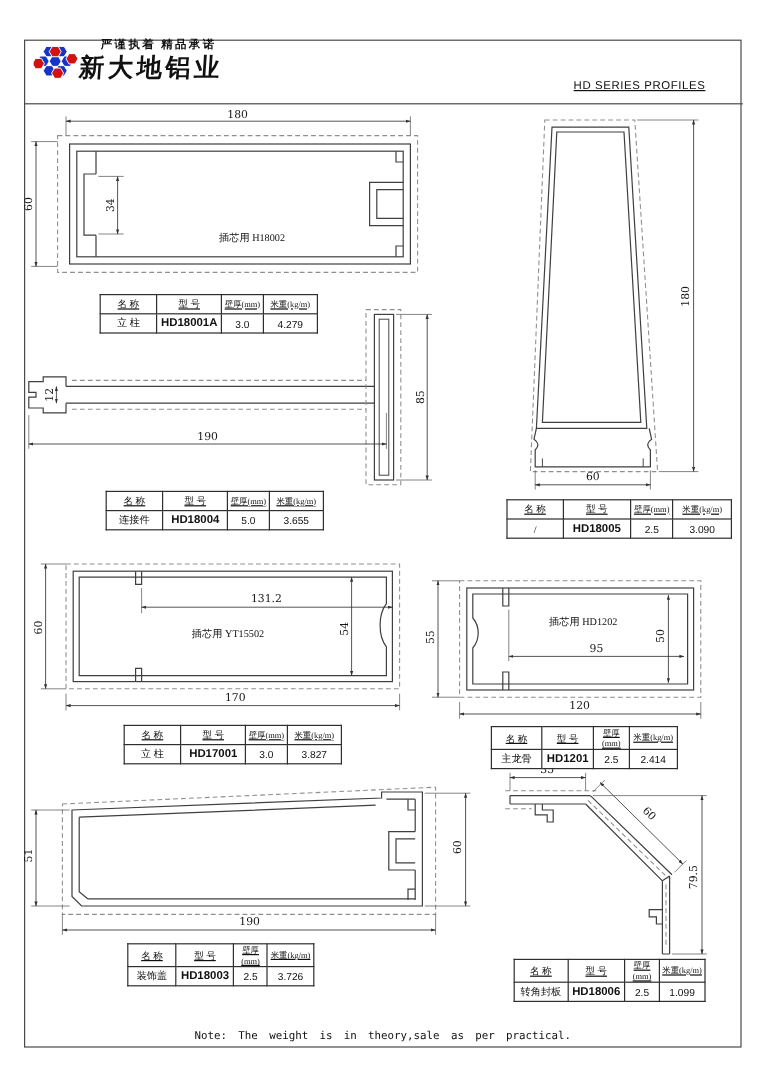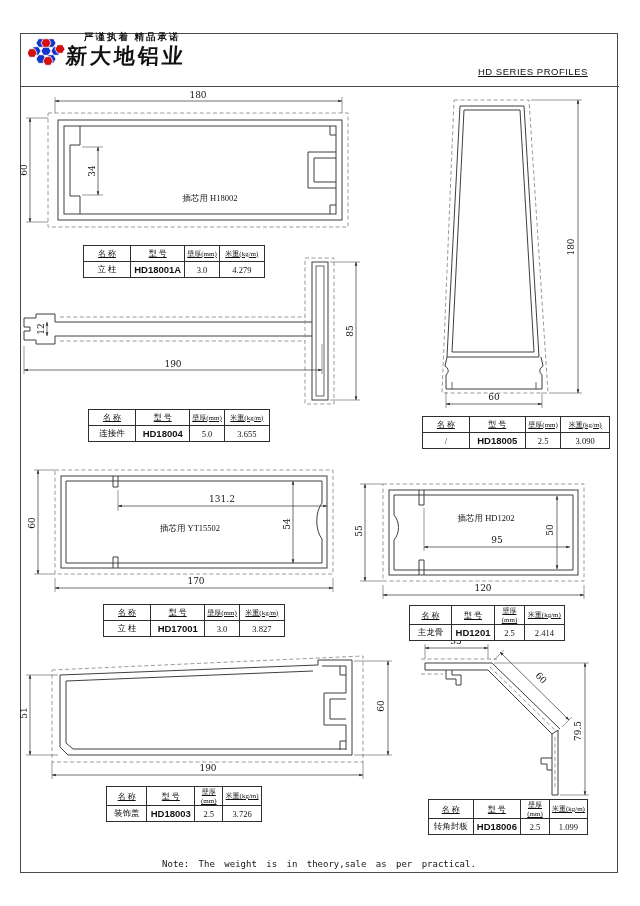--- a/index.html
+++ b/index.html
@@ -22,21 +22,21 @@
   .ext{stroke:#555;fill:none;stroke-width:.6;}
   text.dimt{font-family:"DejaVu Serif",serif;font-size:9px;fill:#161616;text-anchor:middle;}
   text.lbl{font-family:"Liberation Serif",serif;font-size:8.5px;fill:#111;text-anchor:middle;}
   .spec{position:absolute;z-index:2;border-collapse:collapse;background:#fff;table-layout:fixed;}
   .spec tr{height:16px;}
   .spec th,.spec td{border:1px solid #2e2e2e;text-align:center;vertical-align:middle;padding:0 1px;font-weight:normal;}
   .spec th{font-size:8px;text-decoration:underline;}
   .spec td{font-size:8.5px;margin-top:47px;}
   .spec .sm{font-size:7px;}
   .spec .model{font-family:"Liberation Sans",sans-serif;font-weight:bold;font-size:9.5px;}
-  .spec .num{font-family:Liberation Serif, serif;font-size:8.5px;}
+  .spec .num{font-family:Liberation Sans, sans-serif;font-size:8.5px;}
   .footer{position:absolute;left:20px;width:598px;text-align:center;z-index:2;}
   .note-cn{top:847px;font-size:9.5px;}
   .note-en{top:859px;font-size:9px;font-family:"DejaVu Sans Mono",monospace;word-spacing:4px;}
 </style>
 </head>
 <body>
 
 <div class="page">
   <div class="frame"></div>
 

